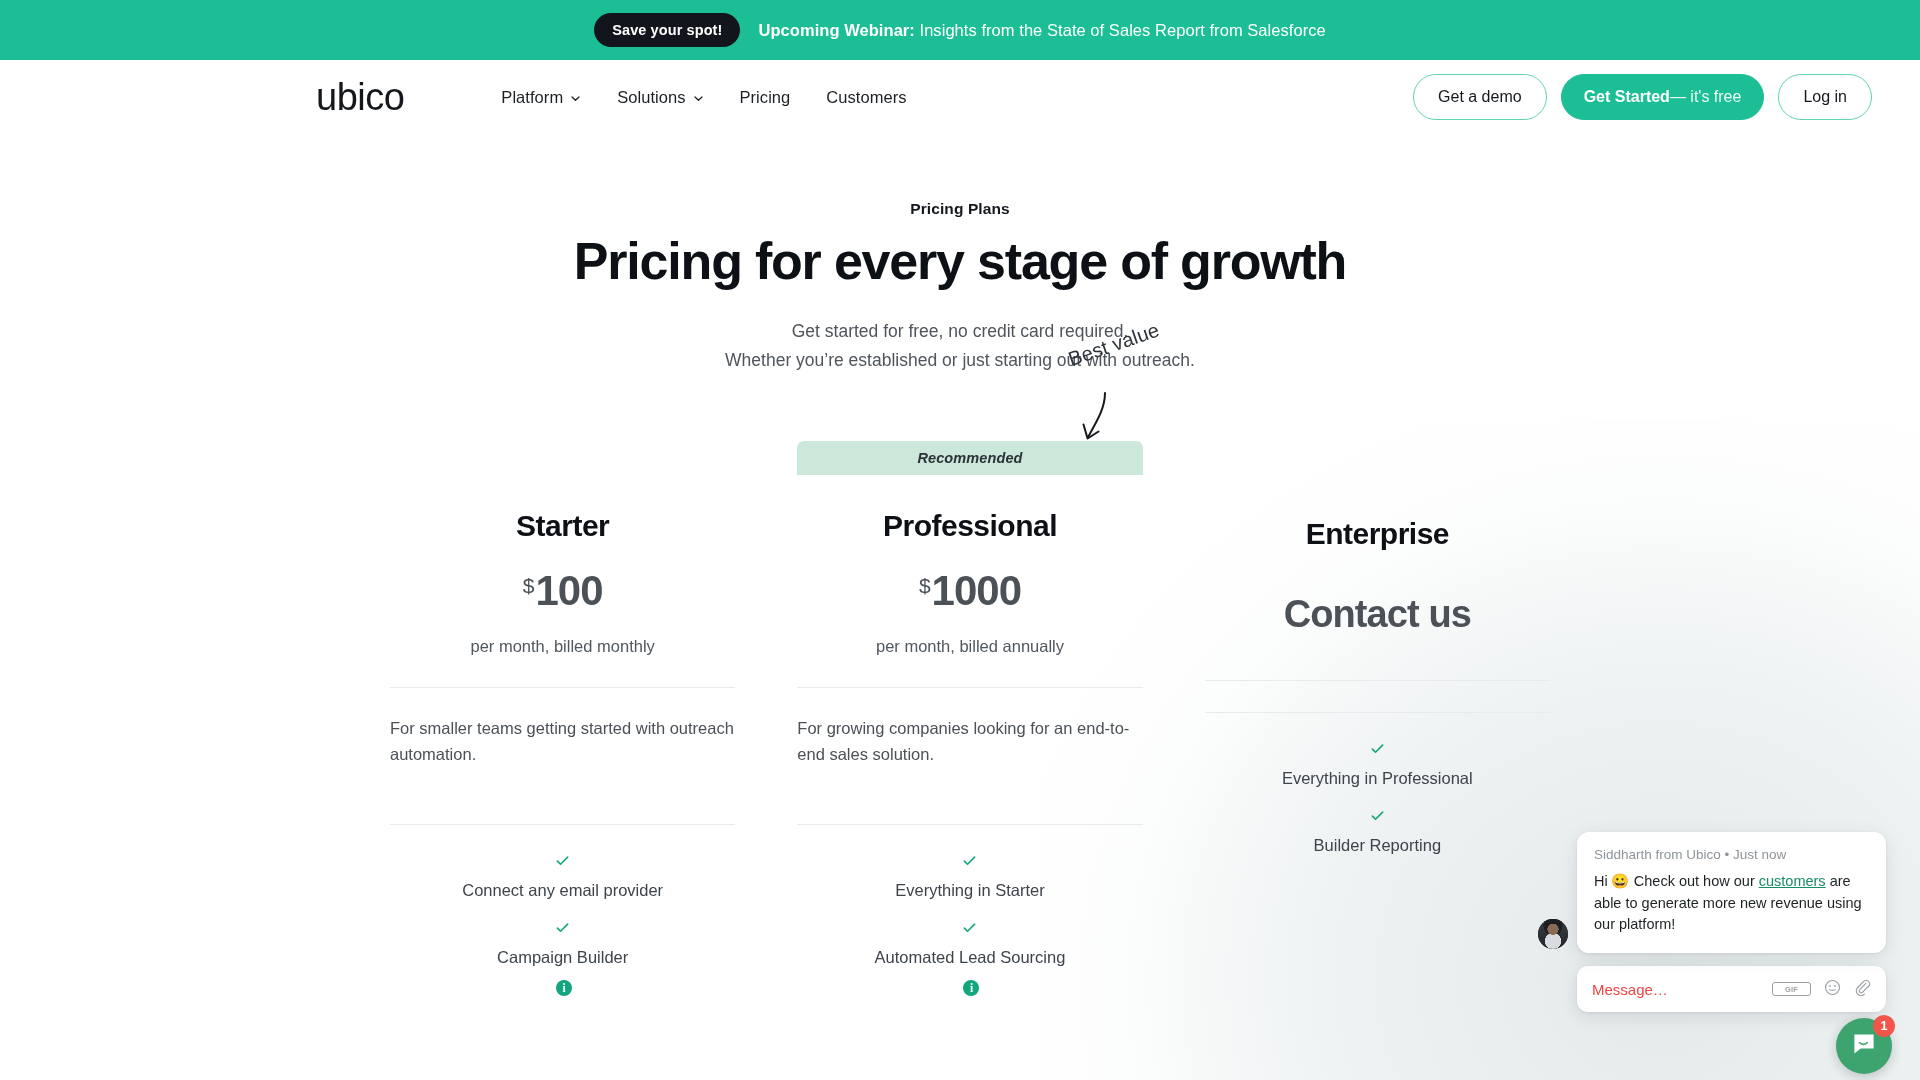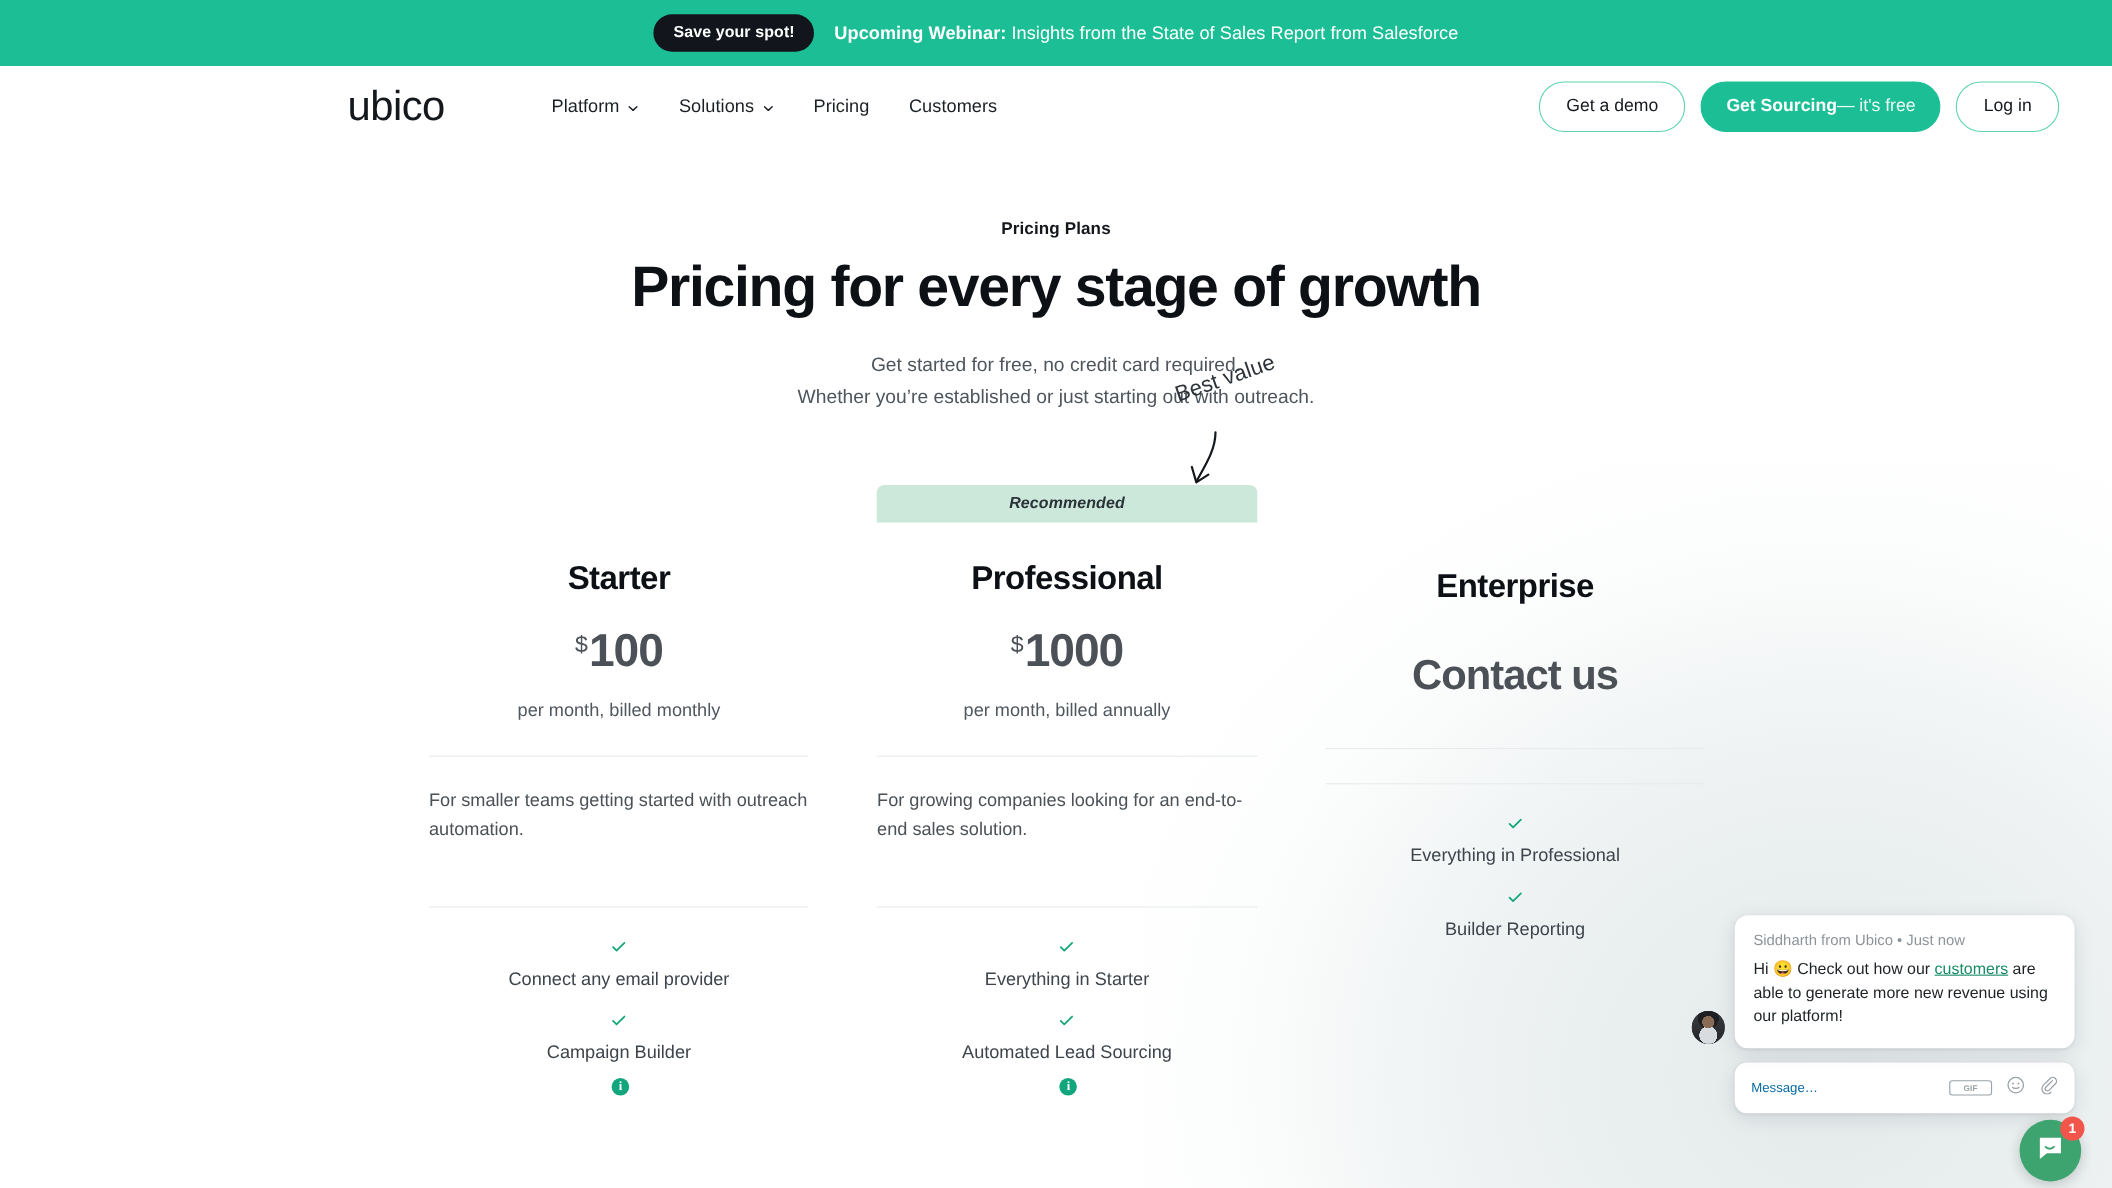--- a/index.html
+++ b/index.html
@@ -350,22 +350,22 @@
     background: #ffffff;
     border-radius: 11px;
     box-shadow: 0 4px 18px rgba(20,30,40,.10), 0 1px 3px rgba(20,30,40,.07);
     height: 46px;
     display: flex;
     align-items: center;
     padding: 0 15px;
   }
   .chat-placeholder {
     flex: 1 1 auto;
-    font-size: 12px;
-    color: #0369a1;
+    font-size: 15px;
+    color: #ef4444;
   }
   .chat-tools {
     display: flex;
     align-items: center;
     gap: 13px;
   }
   .tool { cursor: pointer; display: block; }
   .gif-box {
     width: 39px; height: 14px;
     border: 1.3px solid #9aa1a6;
@@ -433,21 +433,21 @@
           </svg>
       </span>
     </span>
     <span class="nav-link">Pricing</span>
     <span class="nav-link">Customers</span>
   </div>
 
   <div class="nav-actions">
     <button class="btn btn-outline">Get a demo</button>
     <button class="btn btn-primary">
-      <span class="strong">Get Sourcing</span><span class="light">— it's free</span>
+      <span class="strong">Get Started</span><span class="light">— it's free</span>
     </button>
     <button class="btn btn-outline">Log in</button>
   </div>
 </div>
 
 <div class="hero">
   <div class="hero-eyebrow">Pricing Plans</div>
   <h1 class="hero-title">Pricing for every stage of growth</h1>
   <div class="hero-sub">
     <div>Get started for free, no credit card required.</div>

